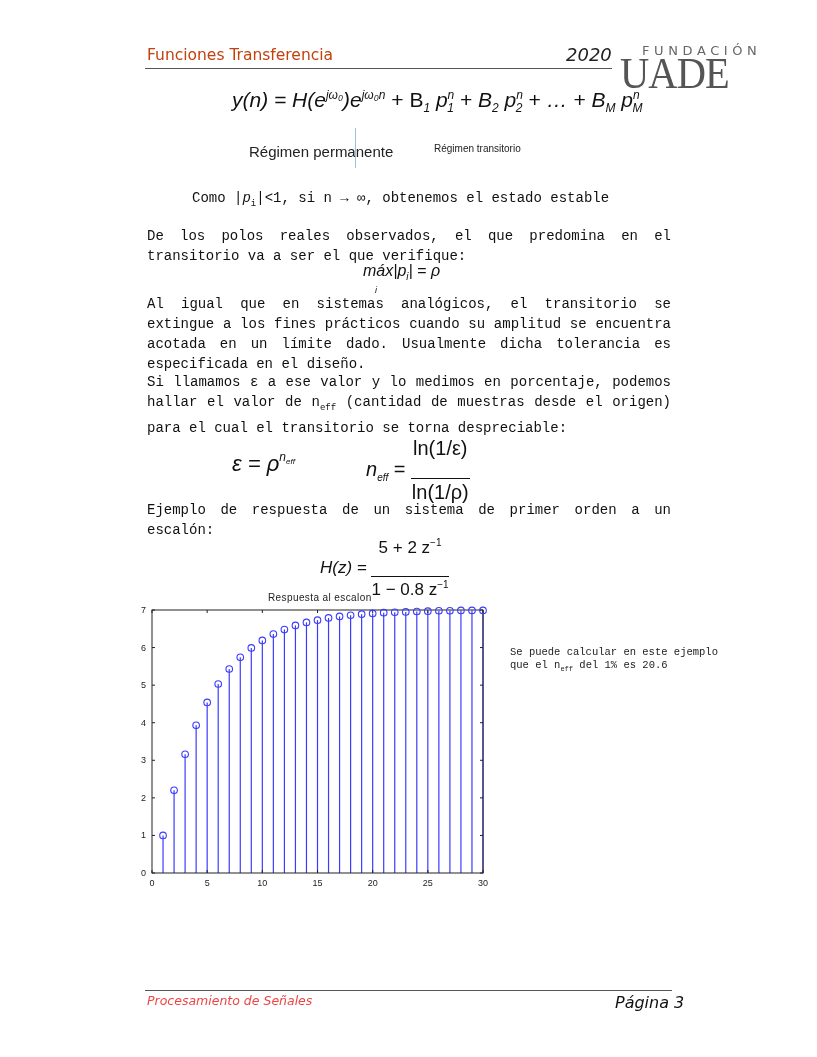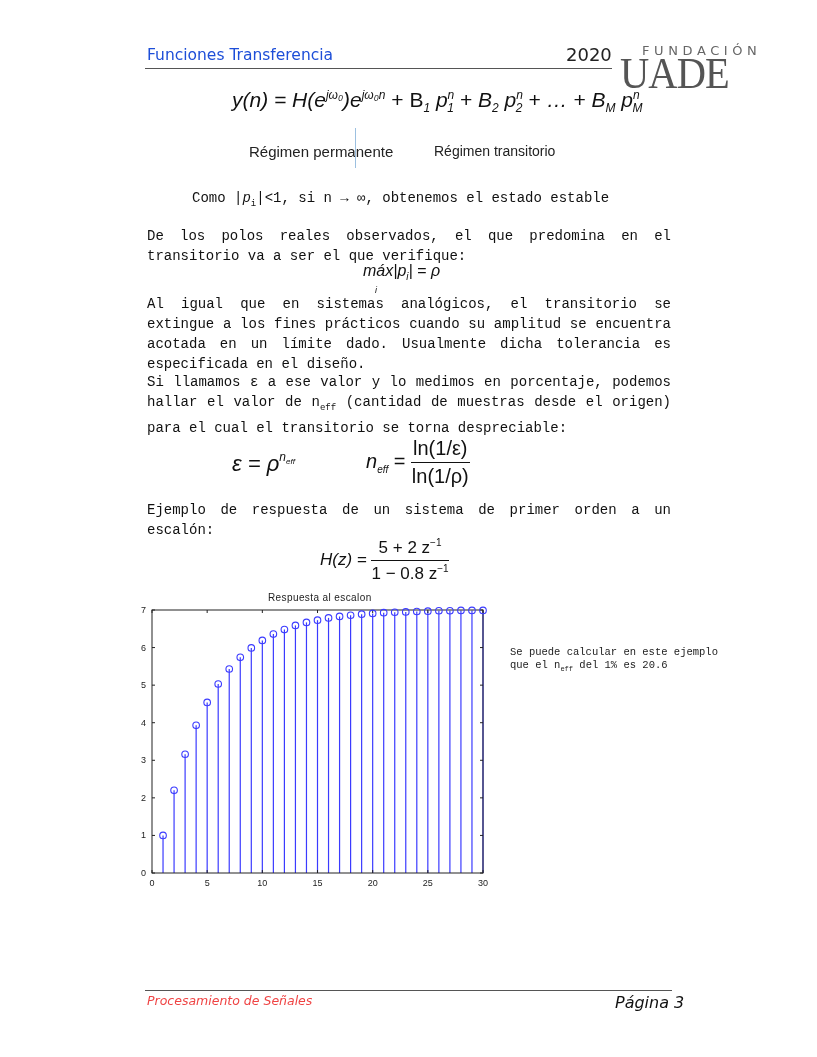--- a/index.html
+++ b/index.html
@@ -1,40 +1,40 @@
 <!DOCTYPE html>
 <html><head>
 <meta charset="utf-8">
 <style>
   html, body { margin: 0; padding: 0; background: #ffffff; }
   body { width: 817px; height: 1057px; position: relative; overflow: hidden; font-family: "DejaVu Sans", sans-serif; color: #111; }
   .abs { position: absolute; }
-  .header-title { left: 147px; top: 46px; font-size: 15.5px; color: #1d4ed8; }
-  .header-year { left: 566px; top: 44px; font-size: 18px; color: #222; }
+  .header-title { left: 147px; top: 46px; font-size: 15.5px; color: #c2410c; }
+  .header-year { left: 566px; top: 44px; font-size: 18px; color: #222; font-style: italic; }
   .header-rule { left: 145px; top: 68px; width: 467px; height: 0; border-top: 1px solid #555; }
   .logo-top { left: 626px; top: 43px; width: 92px; font-size: 13px; letter-spacing: 4.6px; color: #666; text-align: left; font-family: "DejaVu Sans", sans-serif; padding-left: 16px; }
   .logo-main { left: 620px; top: 42px; font-family: "Liberation Serif", serif; font-size: 44px; color: #555; letter-spacing: -1px; transform: scaleX(0.92); transform-origin: left top; line-height: 1; margin-top: 10px; }
   .serif { font-family: Liberation Sans, sans-serif; margin-left: 36px; }
   .eq1 { left: 196px; top: 88px; font-size: 21px; font-style: italic; white-space: nowrap; }
   .eq1 sup, .eq1 sub { font-size: 12px; }
   .up { font-style: normal; }
   .regime-left { left: 249px; top: 143px; font-size: 15px; font-family: "Liberation Sans", sans-serif; color: #222; }
-  .regime-right { left: 434px; top: 143px; font-size: 14px; font-family: "Liberation Sans", sans-serif; color: #222; }
+  .regime-right { left: 434px; top: 143px; font-size: 10px; font-family: "Liberation Sans", sans-serif; color: #222; }
   .regime-divider { left: 355px; top: 128px; width: 1px; height: 40px; background: #9cc0e0; }
   .para { font-family: Liberation Mono, monospace; font-size: 14px; line-height: 20px; color: #111; text-align: justify; width: 524px; }
   .p-como { left: 192px; top: 188px; }
   .p-polos { left: 147px; top: 226px; }
   .max-eq { left: 327px; top: 262px; font-size: 16px; font-style: italic; }
   .max-sub { left: 339px; top: 285px; font-size: 9px; font-style: italic; }
   .p-igual { left: 147px; top: 294px; }
   .p-si { left: 147px; top: 372px; }
   .eps-eq { left: 196px; top: 450px; font-size: 22px; font-style: italic; white-space: nowrap; }
   .neff-eq { left: 330px; top: 437px; font-size: 20px; white-space: nowrap; }
   .frac { display: inline-block; vertical-align: middle; text-align: center; }
-  .frac .num { display: block; border-bottom: 1px solid #111; padding: 0 2px 2px; }
+  .frac .num { display: block; border-bottom: 1px solid #111; padding: 0 2px 18px; }
   .frac .den { display: block; padding-top: 2px; }
   .p-ejemplo { left: 147px; top: 500px; }
   .hz-eq { left: 284px; top: 537px; font-size: 17px; white-space: nowrap; }
   .chart-title { left: 268px; top: 592px; font-size: 10px; font-family: "Liberation Sans", sans-serif; color: #222; letter-spacing: 0.4px; }
   .chart-svg { left: 130px; top: 600px; }
   .annotation { left: 510px; top: 646px; font-size: 10.5px; line-height: 13px; font-family: Liberation Mono, monospace; color: #222; }
   .annotation sub { font-size: 7px; }
   .footer-rule { left: 145px; top: 990px; width: 527px; height: 0; border-top: 1px solid #555; }
   .footer-left { left: 147px; top: 993px; font-size: 12.5px; font-style: italic; color: #ef4444; }
   .footer-right { left: 615px; top: 993px; font-size: 16px; font-style: italic; color: #111; }

